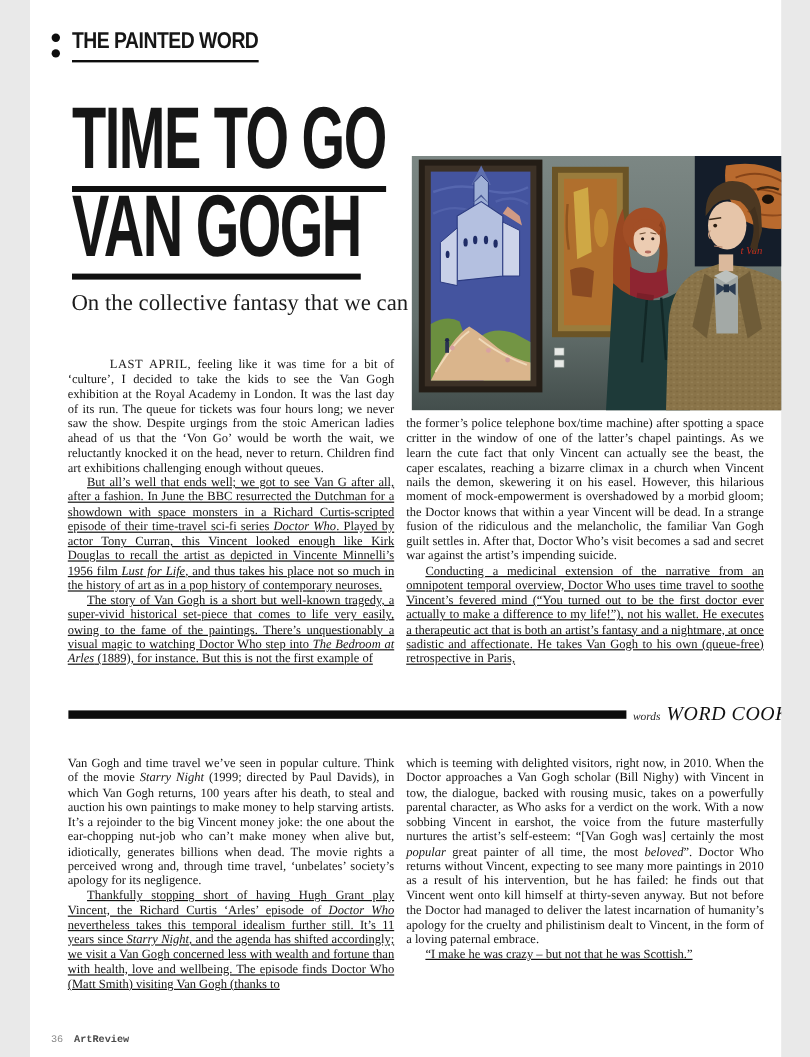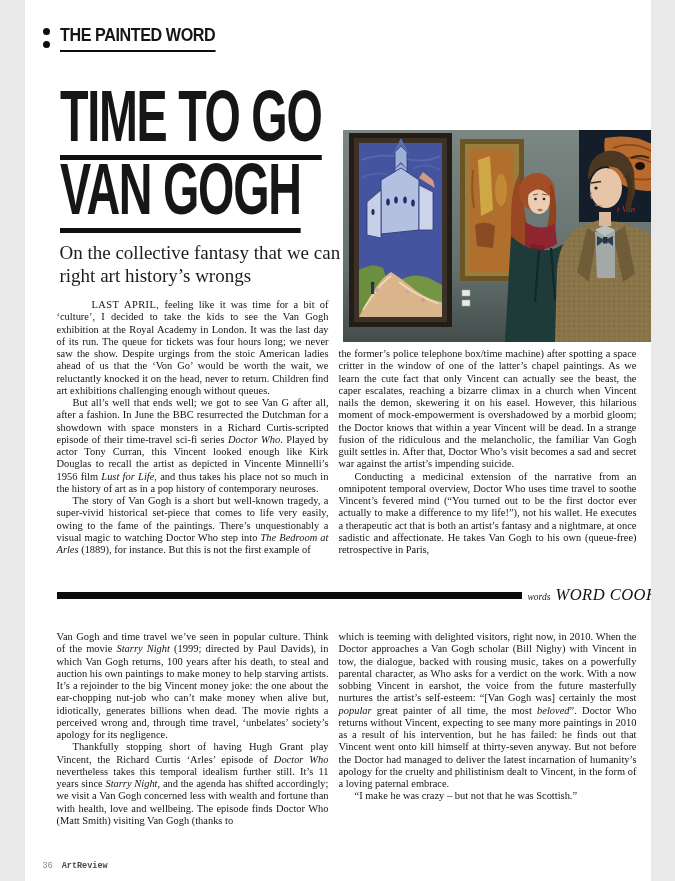--- a/index.html
+++ b/index.html
@@ -43,21 +43,21 @@
   .caption-vert {
     position:absolute; left:646px; top:328px; height:550px; width:11px;
     font-family:"Liberation Mono", monospace; font-size:7.5px; color:#6f6f6f;
     writing-mode:vertical-rl; transform:rotate(180deg);
     white-space:nowrap; letter-spacing:0.2px;
   }
 
   
   .col { position:absolute; font-size:10.45px; line-height:12.25px; text-align:justify; color:#141414; }
   .col p { margin:0; }
-  .col p.ind { text-indent:16px; }
+  .col p.ind { text-indent:16px;text-decoration:underline; }
   #col-top-left    { left:32px;  top:299px; width:272px; }
   #col-top-right   { left:314px; top:348px; width:298px; }
   #col-bottom-left { left:32px;  top:631px; width:272px; }
   #col-bottom-right{ left:314px; top:631px; width:298px; }
   .leadin { letter-spacing:0.4px;margin-left:35px; }
 
   
   .byline-bar { position:absolute; left:32px; top:592px; width:465px; height:7px; background:#0c0c0c; }
   .byline-text { position:absolute; left:503px; top:585px; white-space:nowrap; }
   .byline-words { font-style:italic; font-size:9.5px; color:#222; margin-right:5px; }
@@ -81,21 +81,20 @@
     <div class="section-title">THE PAINTED WORD</div>
   </div>
 
   <div class="headline">
     <div class="hline-row"><span class="hline">TIME TO GO</span></div>
     <div class="hline-row"><span class="hline">VAN GOGH</span></div>
   </div>
 
   <div class="standfirst">
     <div>On the collective fantasy that we can</div>
-    <div>right art history’s wrongs</div>
   </div>
 
   <div class="photo">
     <svg viewBox="0 0 330 212" preserveAspectRatio="none">
       <defs>
         <linearGradient id="wall" x1="0" y1="0" x2="0" y2="1">
           <stop offset="0" stop-color="#7c8784"></stop>
           <stop offset="0.65" stop-color="#64706d"></stop>
           <stop offset="1" stop-color="#434e4c"></stop>
         </linearGradient>

